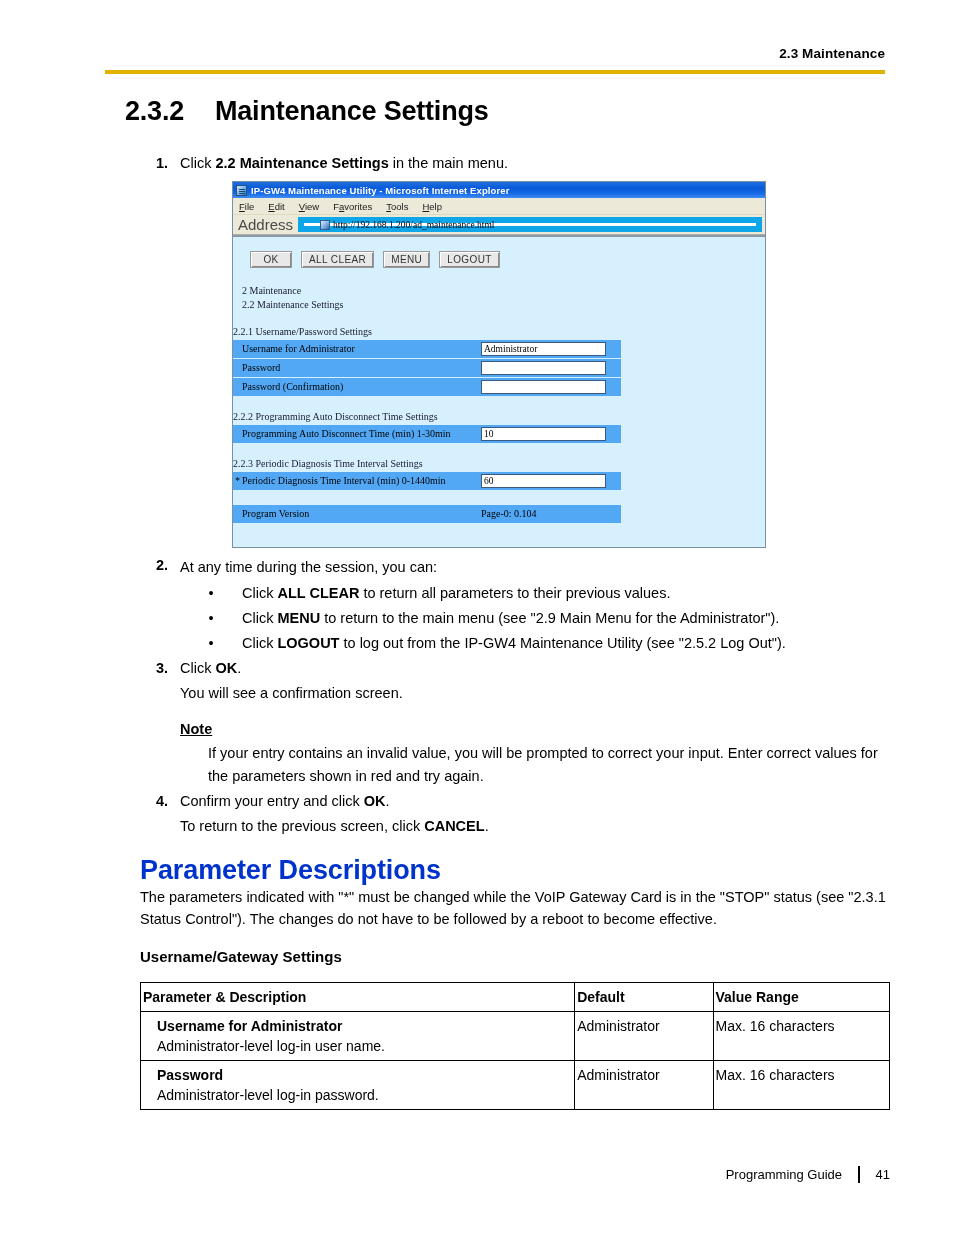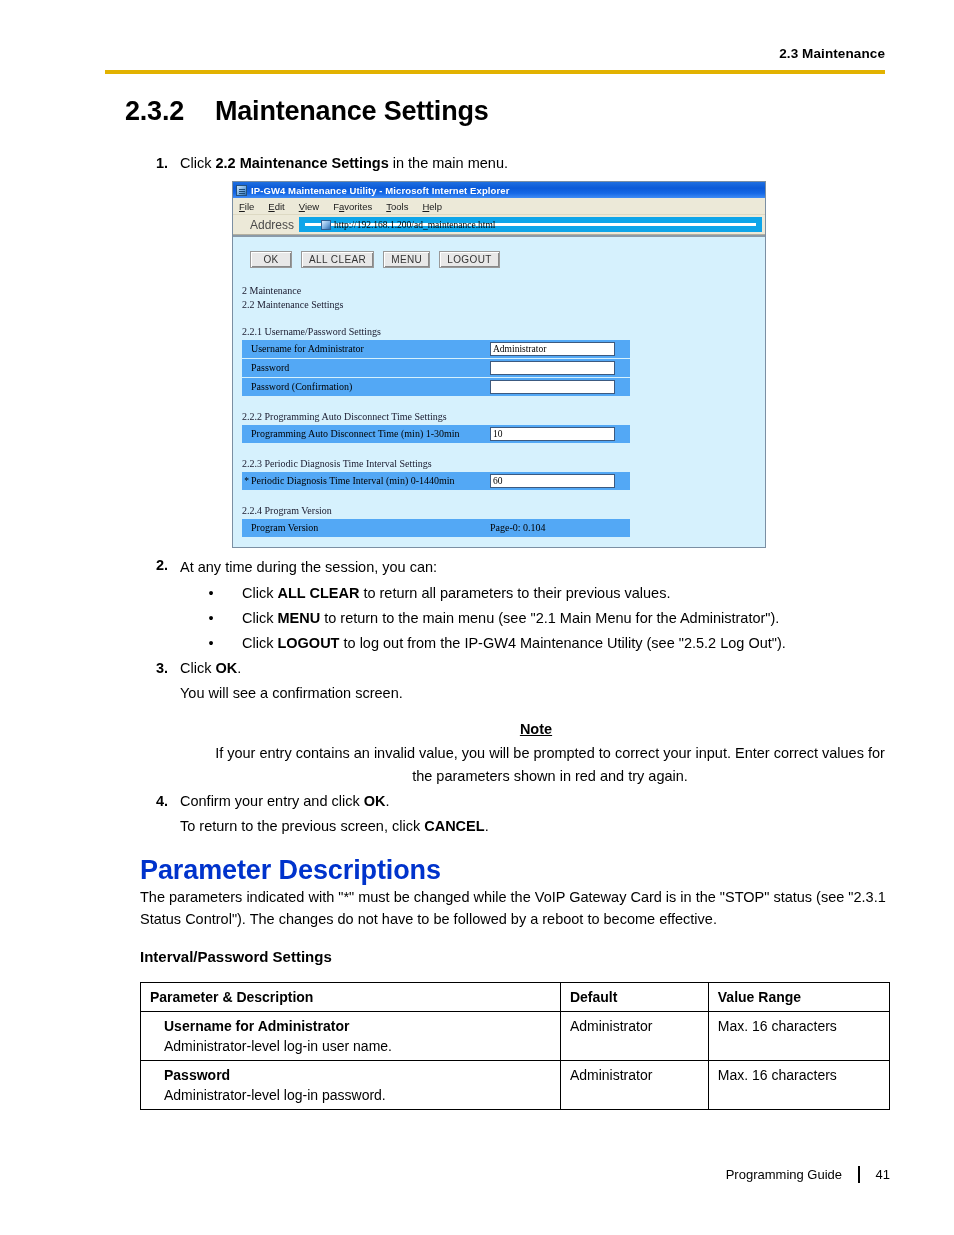--- a/index.html
+++ b/index.html
@@ -79,21 +79,21 @@
   }
   .bullet-dot {
     width: 10px;
     flex: 0 0 10px;
     margin-left: 26px;
     margin-right: 26px;
     text-align: center;
   }
   b, .b { font-weight: bold; }
 
-  .note-block { margin-top: 14px; text-align: center; }
+  .note-block { margin-top: 14px; }
   .note-title {
     font-weight: bold;
     text-decoration: underline;
     font-size: 14.5px;
   }
   .note-text {
     margin-left: 28px;
     margin-top: 1px;
   }
 
@@ -127,21 +127,21 @@
   .param-table {
     position: absolute;
     left: 140px;
     top: 982px;
     width: 750px;
     border-collapse: collapse;
     font-size: 14px;
   }
   .param-table td, .param-table th {
     border: 1.6px solid #000;
-    padding: 6px 9px;
+    padding: 6px 2px;
     vertical-align: top;
     text-align: left;
     font-weight: normal;
   }
   .param-table th { font-weight: bold; }
   .col-param { width: 440px; }
   .col-default { width: 135px; }
   .col-range { width: 175px; }
   .p-name {
     font-weight: bold;
@@ -232,25 +232,24 @@
   .ie-menu-item u { text-decoration: underline; }
   .ie-addressbar {
     height: 19px;
     background: #ece9d8;
     display: flex;
     align-items: center;
     padding-left: 5px;
     border-bottom: 1px solid #b4b0a0;
   }
   .ie-address-label {
-    font-size: 12px;
+    font-size: 15px;
     color: #4a4a4a;
     margin-right: 5px;
     white-space: nowrap;
-    margin-left: 12px;
   }
   .ie-address-field {
     flex: 1;
     height: 15px;
     background: #fff;
     border: 6px solid #0ea5e9;
     display: flex;
     align-items: center;
     padding-left: 16px;
     margin-right: 3px;
@@ -301,21 +300,20 @@
 
   .ie-breadcrumb {
     padding-left: 9px;
     margin-top: 16px;
     font-size: 10px;
     line-height: 1.35;
     color: #1a1a2e;
   }
 
   .ie-section {
-    padding-left: 9px;
     margin-top: 15px;
     font-size: 10px;
     color: #1a1a2e;
   }
   .ie-section-title { margin-bottom: 3px; }
 
   .ie-rowgroup { width: 388px; }
   .ie-row {
     display: flex;
     align-items: stretch;
@@ -459,21 +457,20 @@
       <div class="ie-rowgroup">
         <div class="ie-row">
           <div class="ie-row-mark">*</div>
           <div class="ie-row-label">Periodic Diagnosis Time Interval (min) 0-1440min</div>
           <div class="ie-row-input">60</div>
         </div>
       </div>
     </div>
 
     <div class="ie-section">
-      <div class="ie-section-title">2.2.4 Program Version</div>
       <div class="ie-rowgroup">
         <div class="ie-row">
           <div class="ie-row-mark"></div>
           <div class="ie-row-label">Program Version</div>
           <div class="ie-row-value">Page-0: 0.104</div>
         </div>
       </div>
     </div>
 
   </div>
@@ -485,21 +482,21 @@
     <div class="step-num">2.</div>
     <div class="step-body">
       <div class="sub-line">At any time during the session, you can:</div>
       <div class="bullets">
         <div class="bullet">
           <span class="bullet-dot">•</span>
           <span><span>Click </span><b>ALL CLEAR</b><span> to return all parameters to their previous values.</span></span>
         </div>
         <div class="bullet">
           <span class="bullet-dot">•</span>
-          <span><span>Click </span><b>MENU</b><span> to return to the main menu (see "2.1 Main Menu for the Administrator").</span></span>
+          <span><span>Click </span><b>MENU</b><span> to return to the main menu (see "2.9 Main Menu for the Administrator").</span></span>
         </div>
         <div class="bullet">
           <span class="bullet-dot">•</span>
           <span><span>Click </span><b>LOGOUT</b><span> to log out from the IP-GW4 Maintenance Utility (see "2.5.2 Log Out").</span></span>
         </div>
       </div>
     </div>
   </div>
 
   <div class="step">
@@ -518,21 +515,21 @@
     <div class="step-num">4.</div>
     <div class="step-body">
       <div><span>Confirm your entry and click </span><b>OK</b><span>.</span></div>
       <div class="sub-line"><span>To return to the previous screen, click </span><b>CANCEL</b><span>.</span></div>
     </div>
   </div>
 </div>
 
 <div class="param-head">Parameter Descriptions</div>
 <div class="param-intro">The parameters indicated with "*" must be changed while the VoIP Gateway Card is in the "STOP" status (see "2.3.1 Status Control"). The changes do not have to be followed by a reboot to become effective.</div>
-<div class="sub-head">Interval/Password Settings</div>
+<div class="sub-head">Username/Gateway Settings</div>
 
 <table class="param-table">
   <thead>
     <tr>
       <th class="col-param">Parameter &amp; Description</th>
       <th class="col-default">Default</th>
       <th class="col-range">Value Range</th>
     </tr>
   </thead>
   <tbody>

